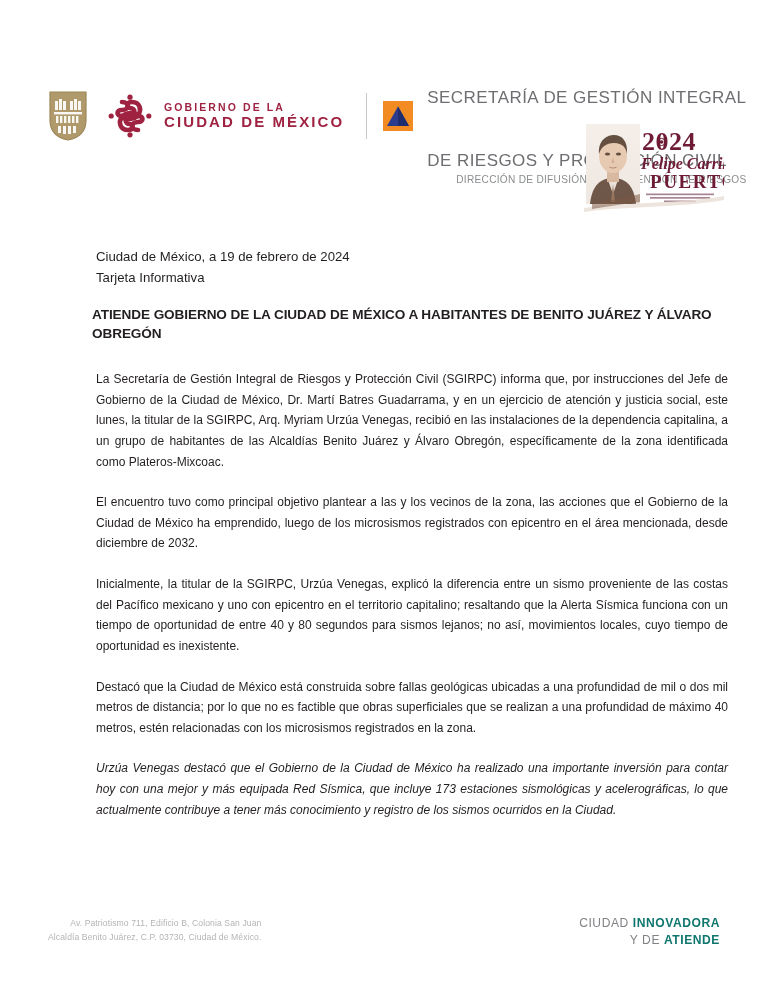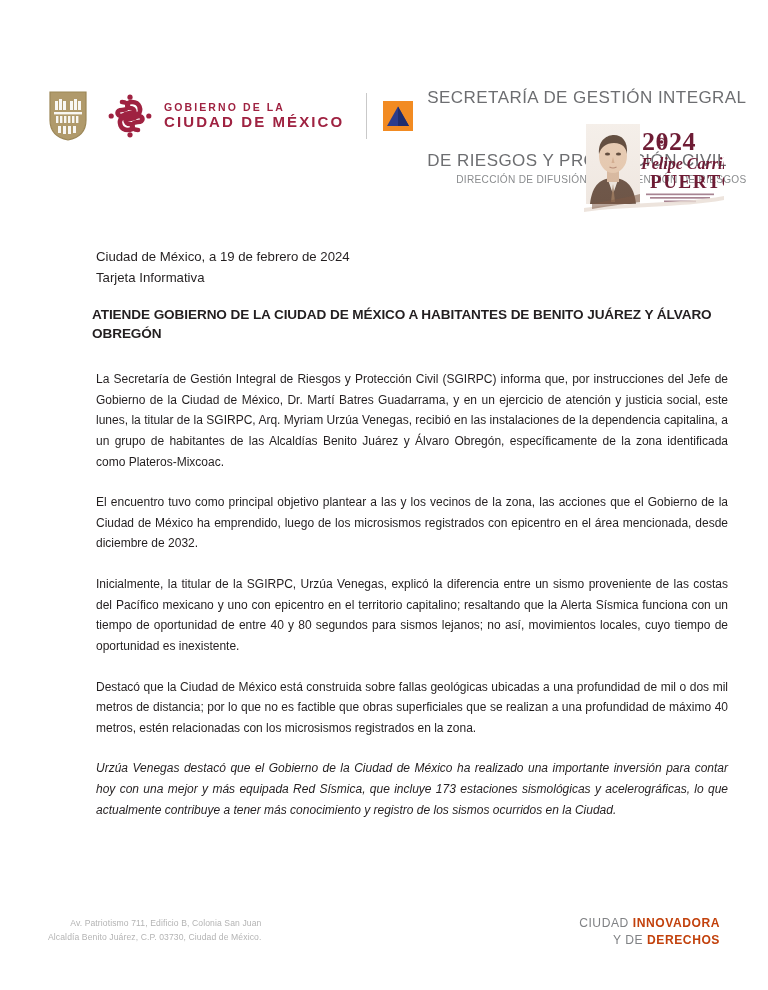--- a/index.html
+++ b/index.html
@@ -141,21 +141,21 @@
     align-items:flex-start;
   }
   .slogan{
     font-size:12.1px;
     line-height:1.35;
     color:#808285;
     letter-spacing:0.55px;
   }
   .slogan .sl-a{display:block;text-align:left;}
   .slogan .sl-b{display:block;text-align:right;}
-  .slogan b{color:#c2410c;font-weight:700;}
+  .slogan b{color:#0f766e;font-weight:700;}
   .slogan.right .sl-a{text-align:left;}
   .slogan.right .sl-b{text-align:right;}
 </style>
 </head>
 <body>
 
 <div class="page">
 
   <div class="header">
 
@@ -299,19 +299,19 @@
       <div>Alcaldía Benito Juárez, C.P. 03730, Ciudad de México.</div>
     </div>
     <div class="slogans">
       <div class="slogan">
         <span class="sl-a">
           <span>CIUDAD</span>
           <b>INNOVADORA</b>
         </span>
         <span class="sl-b">
           <span>Y DE</span>
-          <b>DERECHOS</b>
+          <b>ATIENDE</b>
         </span>
       </div>
     </div>
   </div>
 
 </div>
 
 </body></html>

